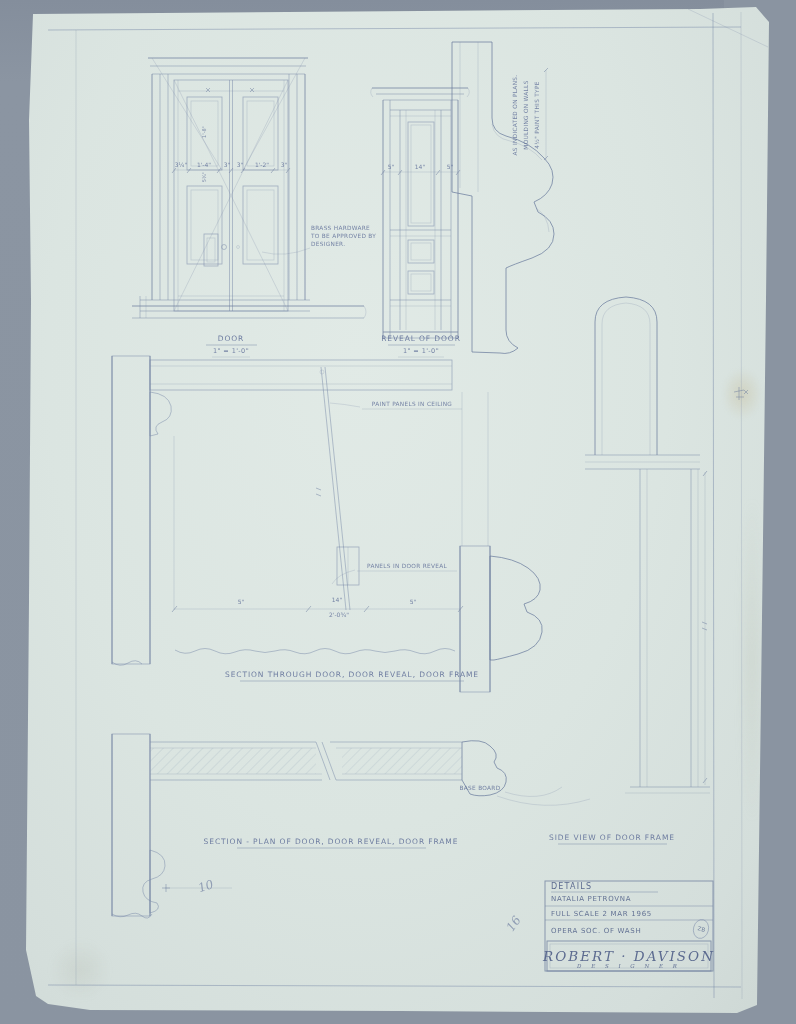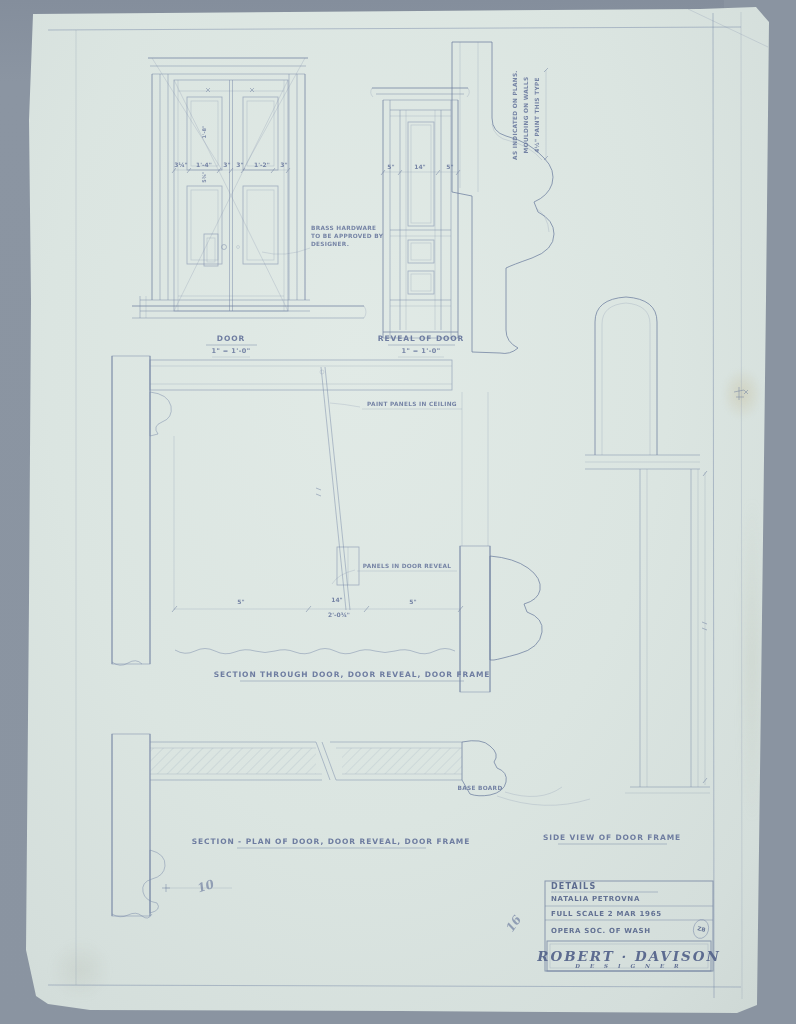--- a/index.html
+++ b/index.html
@@ -1,17 +1,17 @@
 <!DOCTYPE html>
 <html><head>
 <meta charset="utf-8">
 <style>
   html,body{margin:0;padding:0;width:796px;height:1024px;overflow:hidden;
     background:#8a94a1;font-family:"DejaVu Sans",sans-serif;}
-  #stage{position:relative;width:724px;height:1024px;background:linear-gradient(180deg,#848e9c 0%,#8b95a2 8%,#8a94a1 100%);font-weight:bold;}
+  #stage{position:relative;width:724px;height:1024px;background:linear-gradient(180deg,#848e9c 0%,#8b95a2 8%,#8a94a1 100%);}
   #paper{position:absolute;left:0;top:0;width:796px;height:1024px;
     clip-path:polygon(33px 14px,420px 11px,700px 9px,756px 7px,769px 22px,766px 300px,763px 540px,757px 1005px,737px 1013px,400px 1011px,90px 1010px,48px 1004px,36px 996px,26px 950px,29px 600px,31px 300px,29px 120px);
     background:radial-gradient(ellipse at 45% 35%,#e1eae6 0%,#dbe5e1 50%,#d4dedb 82%,#ccd6d3 100%);
     filter:drop-shadow(2px 4px 8px rgba(20,25,35,.45));}
   .stain{position:absolute;border-radius:50%;pointer-events:none;}
   .stain-a{left:722px;top:368px;width:40px;height:52px;background:radial-gradient(ellipse,rgba(196,186,148,.4),rgba(196,186,148,0) 70%);filter:blur(2px);}
   .stain-b{left:740px;top:500px;width:24px;height:320px;background:radial-gradient(ellipse,rgba(180,186,168,.22),rgba(180,186,168,0) 75%);filter:blur(4px);}
   .stain-c{left:50px;top:940px;width:60px;height:60px;background:radial-gradient(ellipse,rgba(170,175,160,.2),rgba(170,175,160,0) 70%);filter:blur(3px);}
   svg{position:absolute;left:0;top:0;}
   .ln{stroke:#7787a6;stroke-width:.8;fill:none;opacity:.6;}

